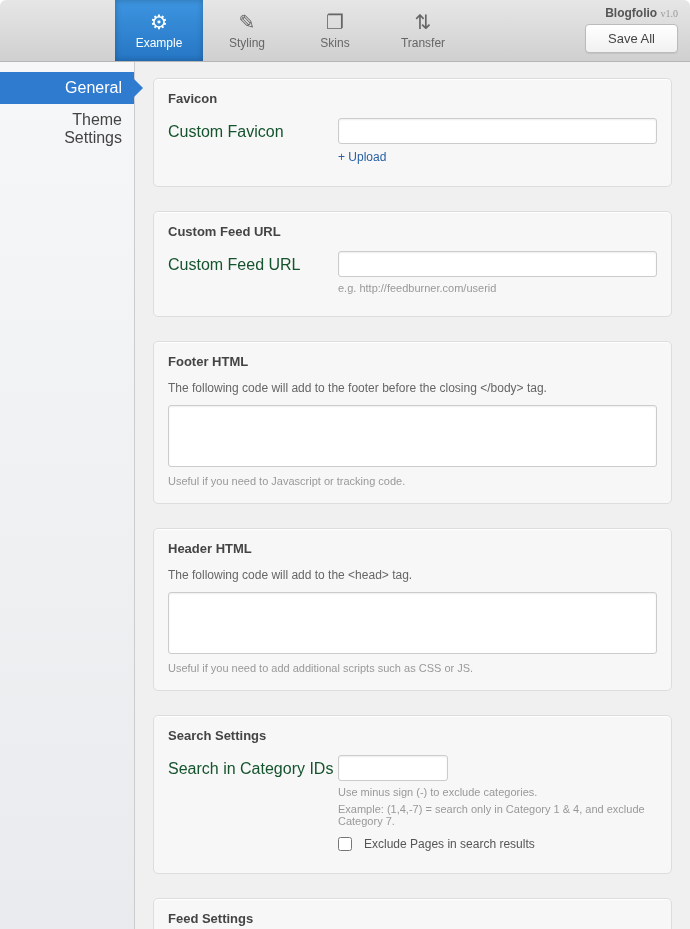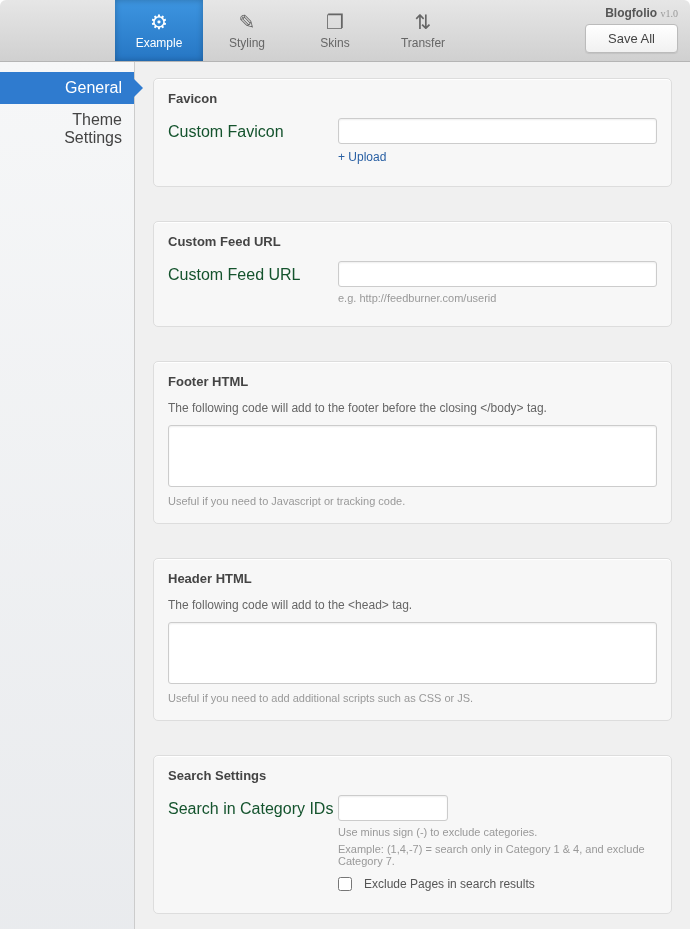--- a/index.html
+++ b/index.html
@@ -19,21 +19,21 @@
 .btn { background: linear-gradient(#fff,#f1f1f1); border: 1px solid #bbb; border-radius: 4px; padding: 6px 22px; font-size: 13px; color: #444; cursor: pointer; box-shadow: 0 1px 0 rgba(255,255,255,.6) inset, 0 1px 1px rgba(0,0,0,.08); }
 
 
 .body { display: flex; background: #f0f0f0; }
 .sidebar { width: 135px; background: linear-gradient(#f6f7f8,#e7e9ec); border-right: 1px solid #ccc; padding: 10px 0 20px 0; min-height: 800px; }
 .side-item { display: block; padding: 7px 12px; color: #444; font-size: 16px; cursor: pointer; position: relative; text-align: right; }
 .side-item.active { background: #2f7bcf; color: #fff; }
 .side-item.active::after { content: ""; position: absolute; right: -9px; top: 50%; transform: translateY(-50%); width: 0; height: 0; border-top: 9px solid transparent; border-bottom: 9px solid transparent; border-left: 9px solid #2f7bcf; }
 
 .main { flex: 1; padding: 16px 18px 30px 18px; }
-.panel { background: #f7f7f7; border: 1px solid #ddd; border-radius: 5px; padding: 12px 14px 16px 14px; margin-bottom: 34px; box-shadow: 0 1px 0 #fff inset; }
+.panel { background: #f7f7f7; border: 1px solid #ddd; border-radius: 5px; padding: 12px 14px 16px 14px; margin-bottom: 24px; box-shadow: 0 1px 0 #fff inset; }
 .panel h3 { font-size: 13px; font-weight: bold; color: #444; margin-bottom: 12px; }
 .row { display: flex; align-items: flex-start; margin-bottom: 6px; }
 .row label.fld { width: 170px; color: #14532d; font-size: 16px; padding-top: 5px; }
 .row .ctrl { flex: 1; }
 .input-text { width: 100%; border: 1px solid #ccc; border-radius: 3px; padding: 5px 6px; font-size: 12px; background: #fff; box-shadow: inset 0 1px 2px rgba(0,0,0,.07); }
 .input-short { width: 110px; }
 .hint { color: #999; font-size: 11px; margin-top: 5px; }
 .upload-link { color: #2960a4; font-size: 12px; cursor: pointer; display: inline-block; margin-top: 6px; }
 .desc { color: #666; font-size: 12px; margin-bottom: 10px; }
 .textarea { width: 100%; height: 62px; border: 1px solid #ccc; border-radius: 3px; background: #fff; box-shadow: inset 0 1px 2px rgba(0,0,0,.07); padding: 6px; font-family: monospace; font-size: 12px; resize: none; }
@@ -128,20 +128,21 @@
             <div class="hint">Example: (1,4,-7) = search only in Category 1 &amp; 4, and exclude Category 7.</div>
             <div class="check-row">
               <input type="checkbox" style="">
               <span>Exclude Pages in search results</span>
             </div>
           </div>
         </div>
       </div>
 
       <div class="panel">
+        <h3>Feed Settings</h3>
         <div class="row">
           <label class="fld">Feed Output</label>
           <div class="ctrl">
             <input class="input-text input-short" type="text" value="" style="">
             
             
           </div>
         </div>
       </div>
 

